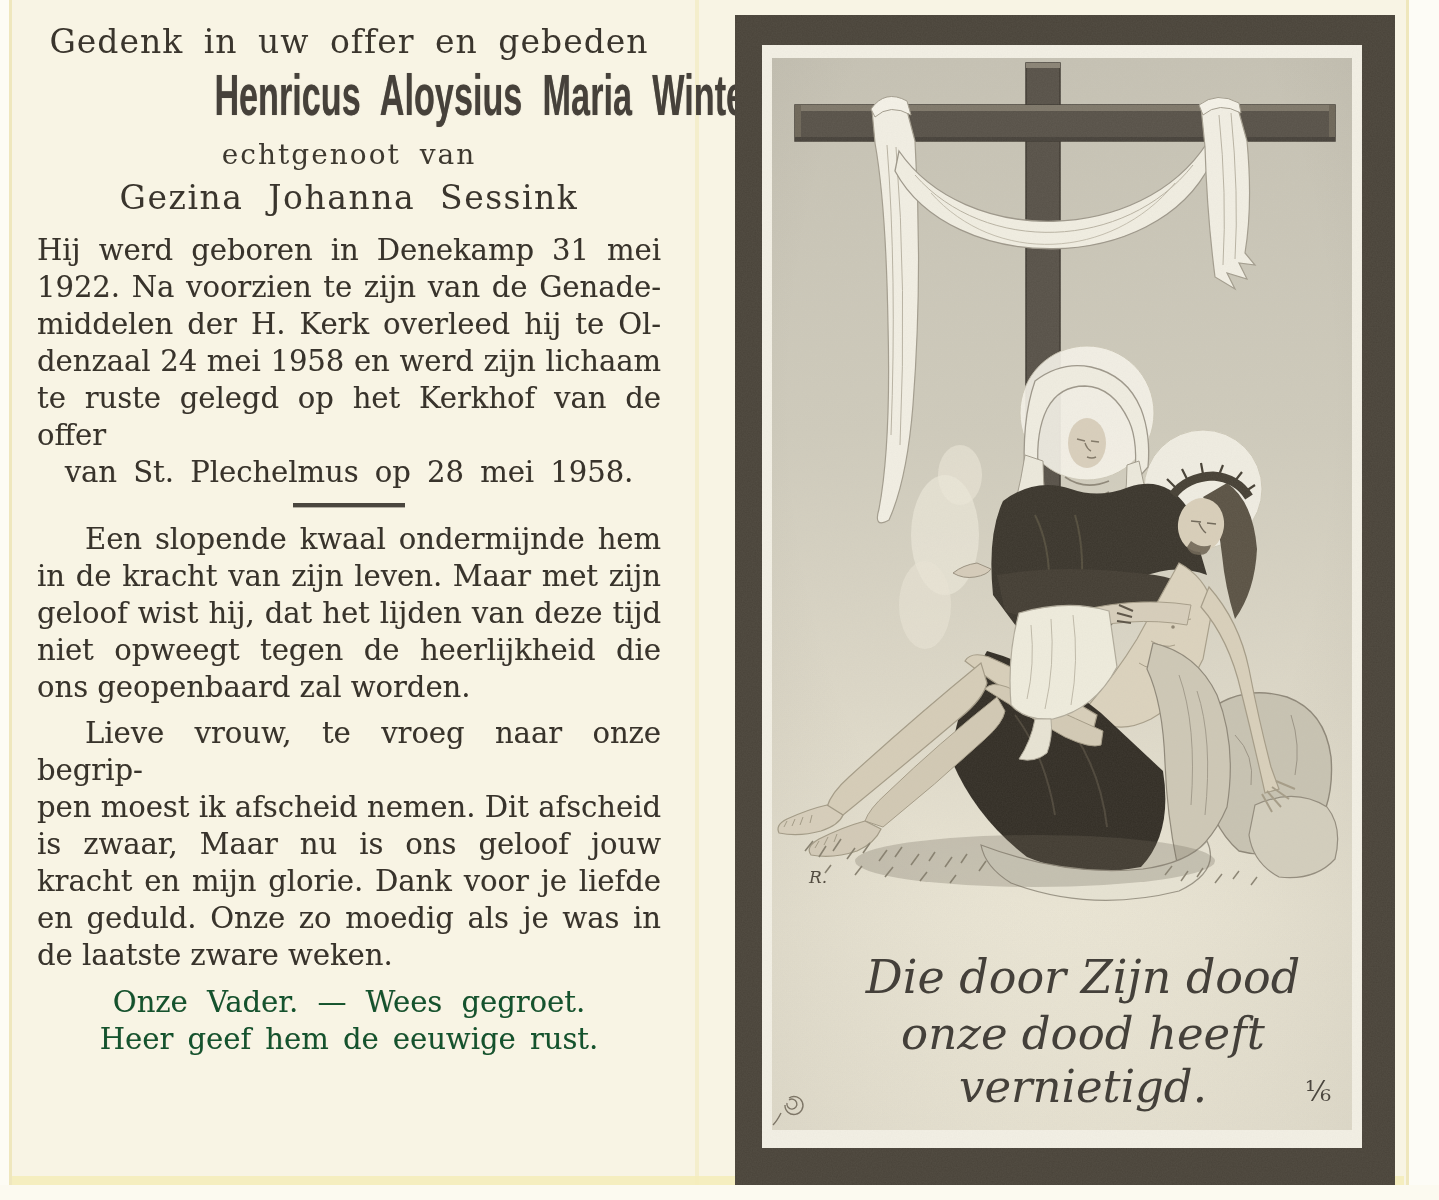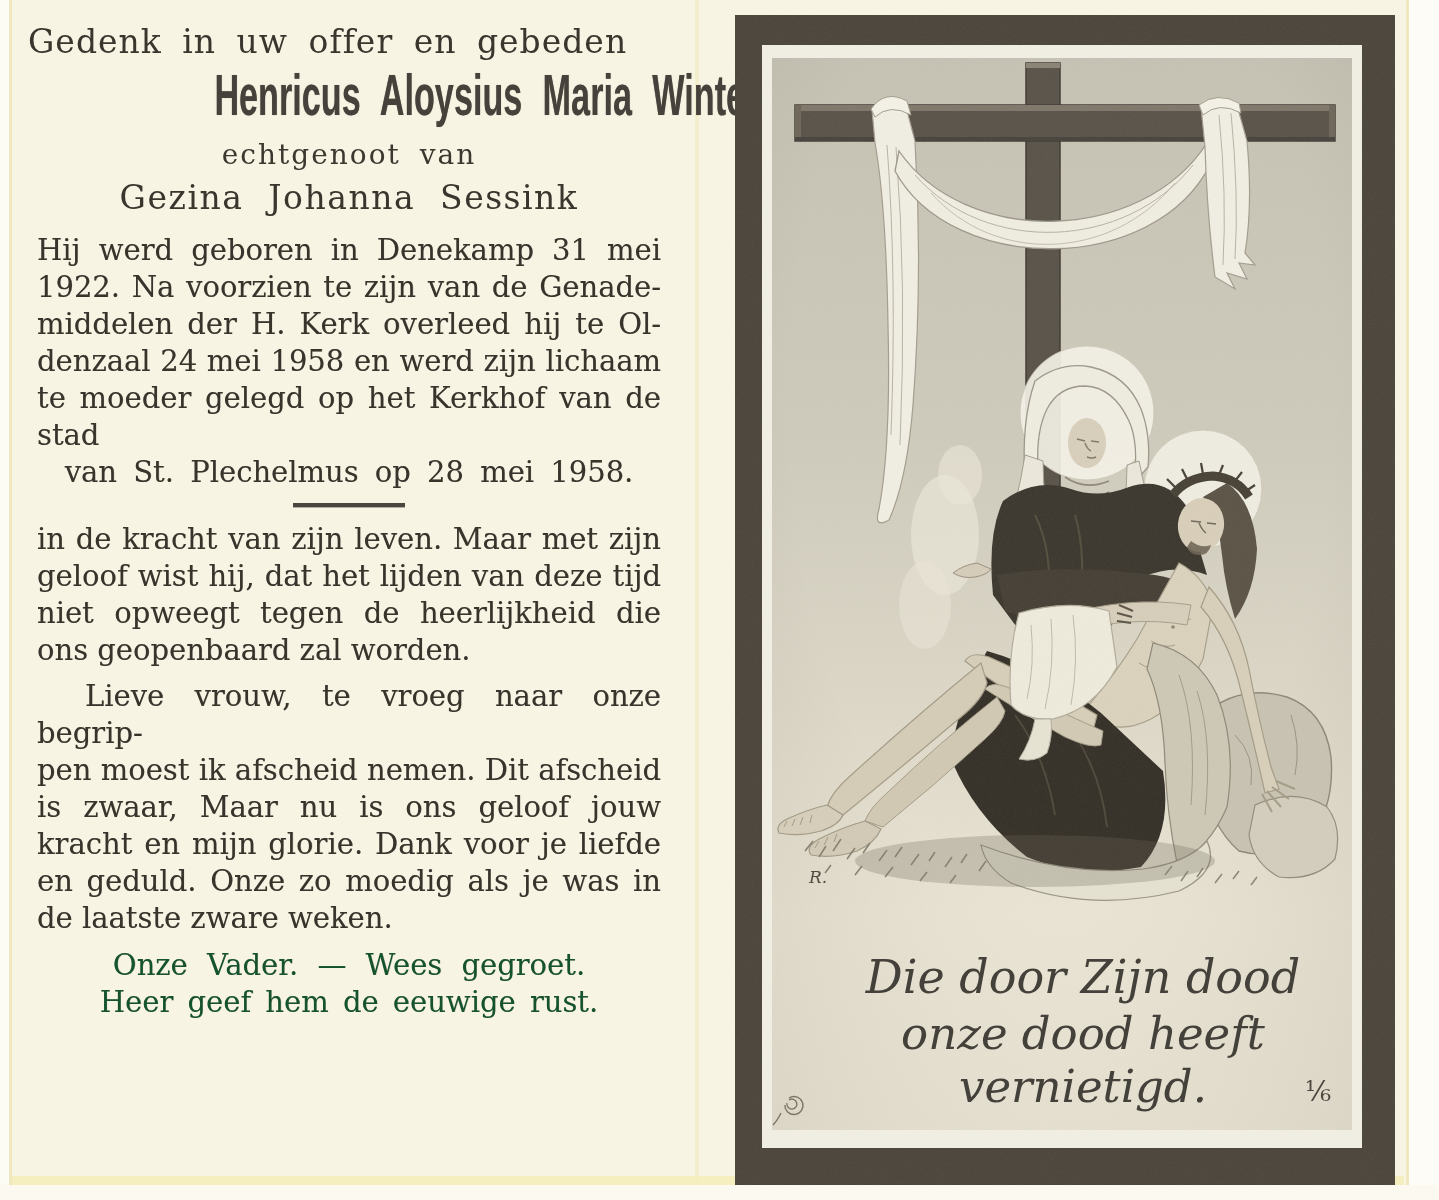--- a/index.html
+++ b/index.html
@@ -10,21 +10,21 @@
   .edge-left-white{left:0;width:9px;background:#fdfcf4;}
   .fold-left{left:9px;width:3px;background:#efe7bd;}
   .fold-center{left:695px;width:4px;background:#f3ecc6;opacity:.8;}
   .fold-right{left:1406px;width:3px;background:#efe7bd;}
   .edge-right-white{left:1409px;width:30px;background:#fdfcf6;}
   .bottom-yellow{position:absolute;left:12px;top:1176px;width:1392px;height:9px;background:#f4ecb9;opacity:.85;}
   .bottom-white{position:absolute;left:0;top:1185px;width:100%;height:15px;background:#fcfaf0;}
 
   
   .left-col{position:absolute;left:28px;top:0;width:642px;}
-  .intro{margin-top:22px;font-size:33px;line-height:40px;text-align:left;word-spacing:9px;letter-spacing:1px;color:#3a352d;}
+  .intro{margin-top:22px;font-size:33px;line-height:40px;text-align:center;word-spacing:9px;letter-spacing:1px;color:#3a352d;}
   .name-wrap{margin-top:8px;height:50px;text-align:center;}
   .name{display:inline-block;transform:scaleX(0.60);transform-origin:center;white-space:nowrap;
         font-family:"Liberation Sans",sans-serif;font-weight:bold;font-size:57px;line-height:50px;
         word-spacing:18px;color:#46413a;text-shadow:0 0 1px rgba(70,65,58,.55);}
   .relation{margin-top:18px;font-size:28px;line-height:34px;text-align:center;word-spacing:8px;letter-spacing:2px;color:#3d382f;}
   .spouse{margin-top:6px;font-size:33px;line-height:40px;text-align:center;word-spacing:13px;letter-spacing:1.5px;color:#3a352d;}
   .paras{margin-top:14px;}
   .para{margin:9px;}
   .pline{font-size:29px;line-height:37px;text-align:justify;text-align-last:justify;
          color:#38332b;text-shadow:0.3px 0.3px 0 rgba(56,51,43,.3);}
@@ -67,27 +67,28 @@
     </div>
     <div class="relation">echtgenoot van</div>
     <div class="spouse">Gezina Johanna Sessink</div>
 
     <div class="paras" id="paras-a">
         <div class="para">
           <div class="pline ">Hij werd geboren in Denekamp 31 mei</div>
           <div class="pline ">1922. Na voorzien te zijn van de Genade-</div>
           <div class="pline ">middelen der H. Kerk overleed hij te Ol-</div>
           <div class="pline ">denzaal 24 mei 1958 en werd zijn lichaam</div>
-          <div class="pline ">te moeder gelegd op het Kerkhof van de stad</div>
+          <div class="pline ">te ruste gelegd op het Kerkhof van de offer</div>
           <div class="pline last-center">van St. Plechelmus op 28 mei 1958.</div>
         </div>
       </div>
     <div class="divider"></div>
     <div class="paras" id="paras-b">
         <div class="para">
+          <div class="pline indent">Een slopende kwaal ondermijnde hem</div>
           <div class="pline ">in de kracht van zijn leven. Maar met zijn</div>
           <div class="pline ">geloof wist hij, dat het lijden van deze tijd</div>
           <div class="pline ">niet opweegt tegen de heerlijkheid die</div>
           <div class="pline last-left">ons geopenbaard zal worden.</div>
         </div>
         <div class="para">
           <div class="pline indent">Lieve vrouw, te vroeg naar onze begrip-</div>
           <div class="pline ">pen moest ik afscheid nemen. Dit afscheid</div>
           <div class="pline ">is zwaar, Maar nu is ons geloof jouw</div>
           <div class="pline ">kracht en mijn glorie. Dank voor je liefde</div>

